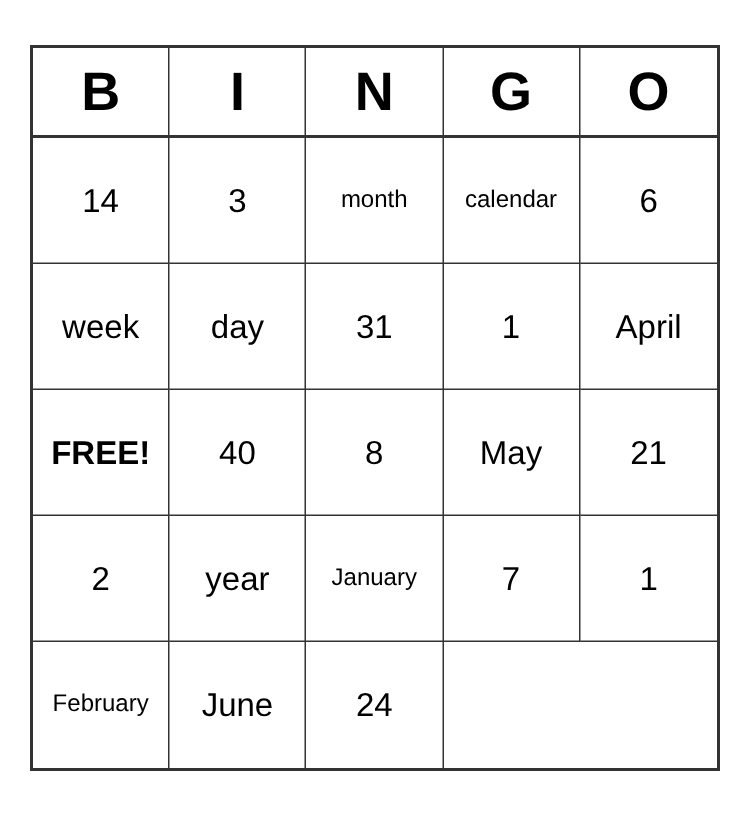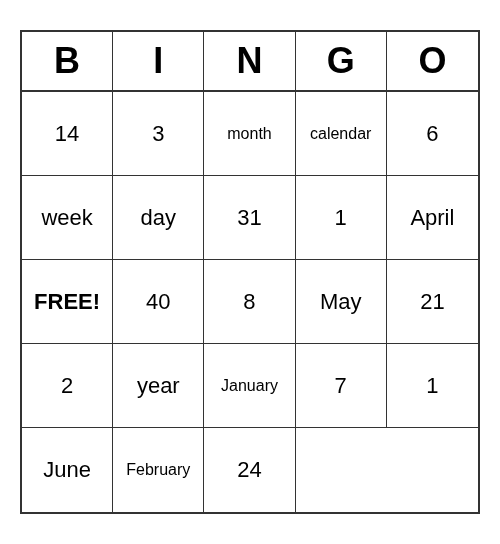--- a/index.html
+++ b/index.html
@@ -100,17 +100,17 @@
       <div class="bingo-cell free">FREE!</div>
       <div class="bingo-cell">40</div>
       <div class="bingo-cell">8</div>
       <div class="bingo-cell">May</div>
       <div class="bingo-cell">21</div>
       <div class="bingo-cell">2</div>
       <div class="bingo-cell">year</div>
       <div class="bingo-cell small-text">January</div>
       <div class="bingo-cell">7</div>
       <div class="bingo-cell">1</div>
+      <div class="bingo-cell small-text">February</div>
       <div class="bingo-cell">June</div>
-      <div class="bingo-cell small-text">February</div>
       <div class="bingo-cell">24</div>
     </div>
 </div>
 
 </body></html>

